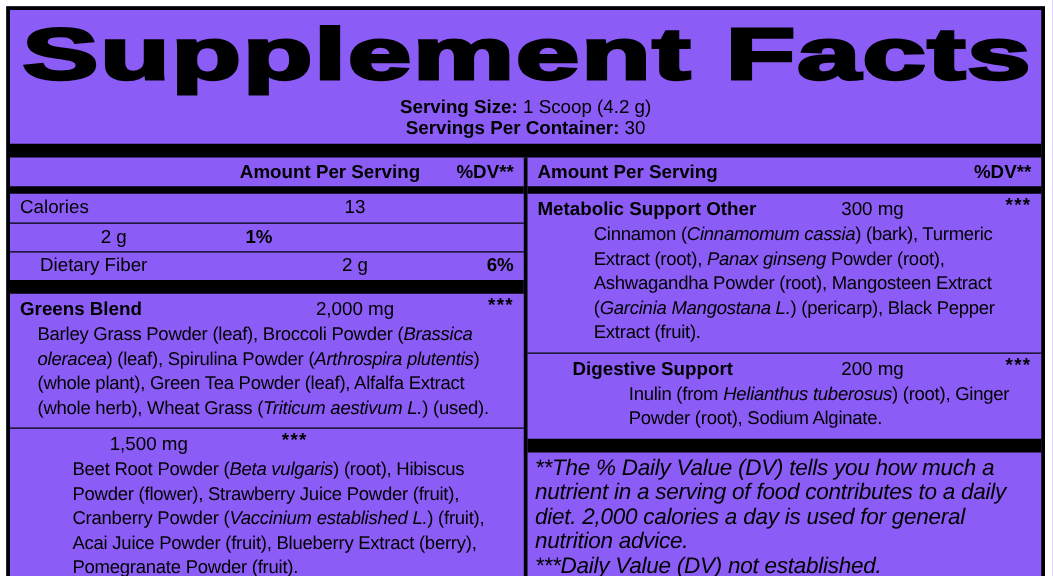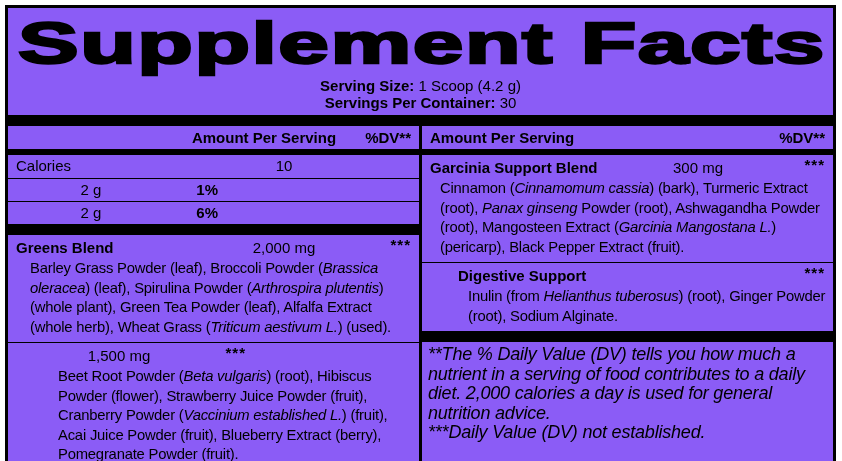--- a/index.html
+++ b/index.html
@@ -51,21 +51,21 @@
   
   .blend-title .name { font-weight:bold; }
   .blend-title { padding-top:4px; }
   .stars { position:relative; top:-3px; letter-spacing:1px; }
   .ingredients {
     padding:0 6px 5px 22px;
     font-size:14.8px;
     line-height:19.5px;
     letter-spacing:-0.2px;
   }
-  .col.right .ingredients { padding-left:18px; }
+  .col.right .ingredients { padding-left:18px;margin-left:35px; }
   
   .footnotes { padding:3px 8px 6px 6px; font-size:18px; line-height:19.5px; letter-spacing:-0.2px;font-style:italic; }
   
   .other { padding:5px 10px 0 12px; font-size:15.5px; }
   .other .lbl { font-weight:bold; }
   i { font-style:italic; }
 </style>
 </head>
 <body>
 
@@ -90,28 +90,29 @@
 
       <div class="row header">
         <span class="name"></span>
         <span class="hdr-amt">Amount Per Serving</span>
         <span class="dv">%DV**</span>
       </div>
       <div class="bar-mid"></div>
 
       <div class="row nrow">
         <span class="name">Calories</span>
-        <span class="amt">10</span>
+        <span class="amt">13</span>
         <span class="dv"></span>
       </div>
       <div class="row nrow rule-top">
         <span class="amt">2 g</span>
         <span class="dv">1%</span>
       </div>
       <div class="row nrow rule-top indent">
+        <span class="name">Dietary Fiber</span>
         <span class="amt">2 g</span>
         <span class="dv">6%</span>
       </div>
 
       <div class="bar"></div>
 
       <div>
         <div class="row blend-title">
           <span class="name">Greens Blend</span>
           <span class="amt">2,000 mg</span>
@@ -133,30 +134,31 @@
     <div class="col right">
 
       <div class="row header">
         <span class="name">Amount Per Serving</span>
         <span class="dv">%DV**</span>
       </div>
       <div class="bar-mid"></div>
 
       <div>
         <div class="row blend-title">
-          <span class="name">Garcinia Support Blend</span>
+          <span class="name">Metabolic Support Other</span>
           <span class="amt">300 mg</span>
           <span class="dv"><span class="stars">***</span></span>
         </div>
         <div class="ingredients"><span>Cinnamon (</span><i>Cinnamomum cassia</i><span>) (bark), Turmeric Extract (root), </span><i>Panax ginseng</i><span> Powder (root), Ashwagandha Powder (root), Mangosteen Extract (</span><i>Garcinia Mangostana L.</i><span>) (pericarp), Black Pepper Extract (fruit).</span></div>
       </div>
 
       <div class="rule-top">
         <div class="row blend-title">
           <span class="name">Digestive Support</span>
+          <span class="amt">200 mg</span>
           <span class="dv"><span class="stars">***</span></span>
         </div>
         <div class="ingredients"><span>Inulin (from </span><i>Helianthus tuberosus</i><span>) (root), Ginger Powder (root), Sodium Alginate.</span></div>
       </div>
 
       <div class="bar"></div>
 
       <div class="footnotes">
         <div>**The % Daily Value (DV) tells you how much a nutrient in a serving of food contributes to a daily diet. 2,000 calories a day is used for general nutrition advice.</div>
         <div>***Daily Value (DV) not established.</div>

